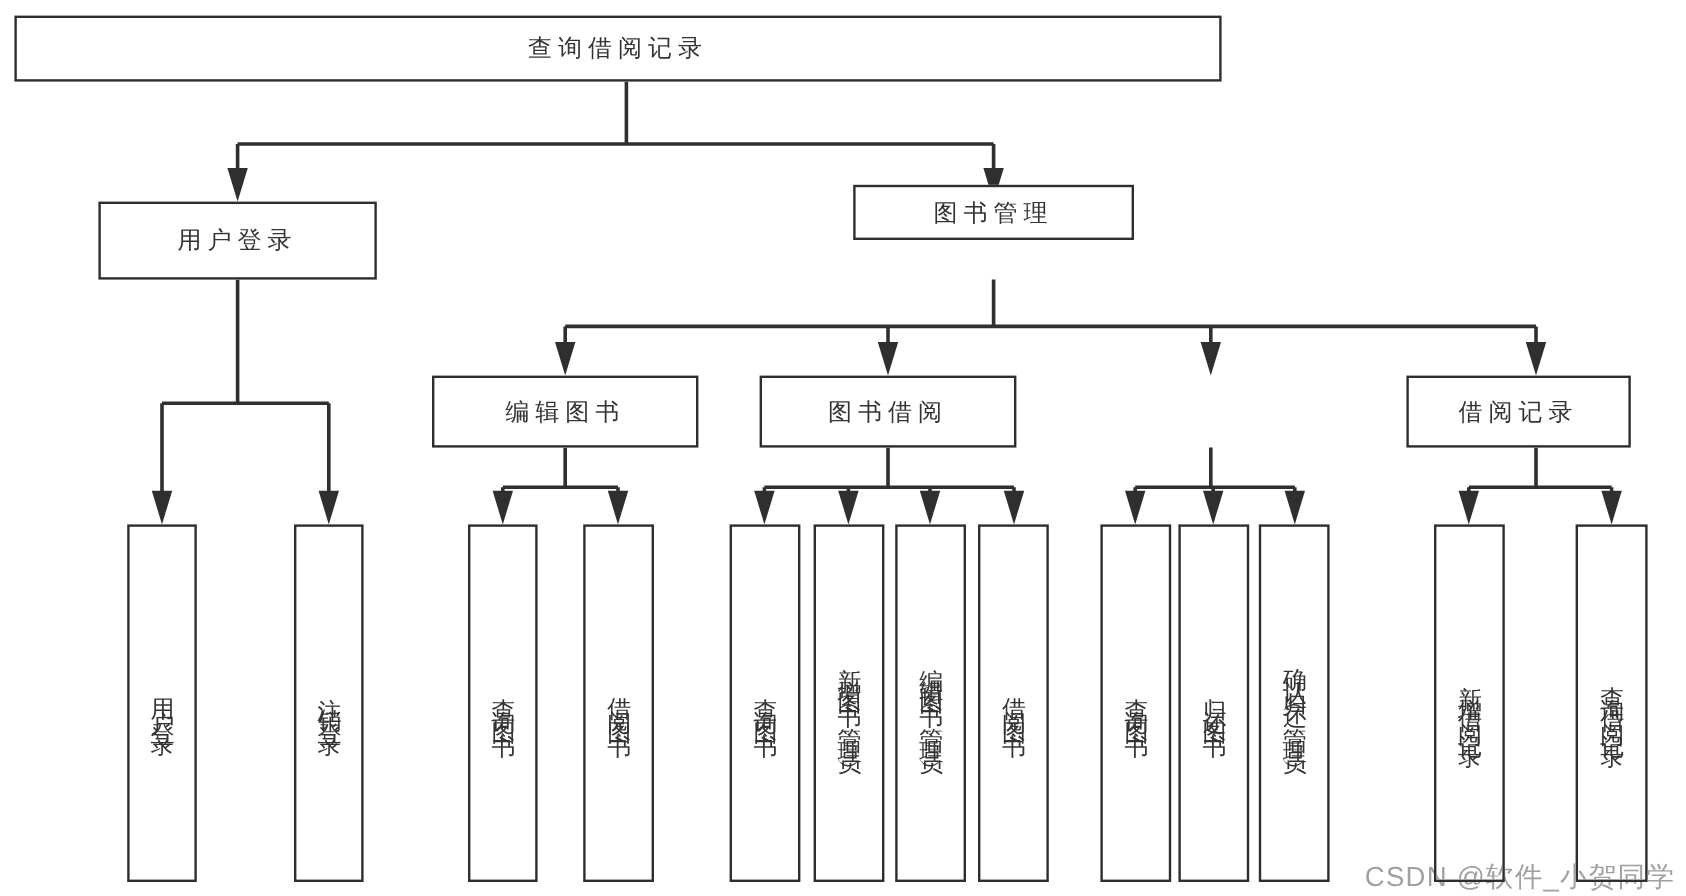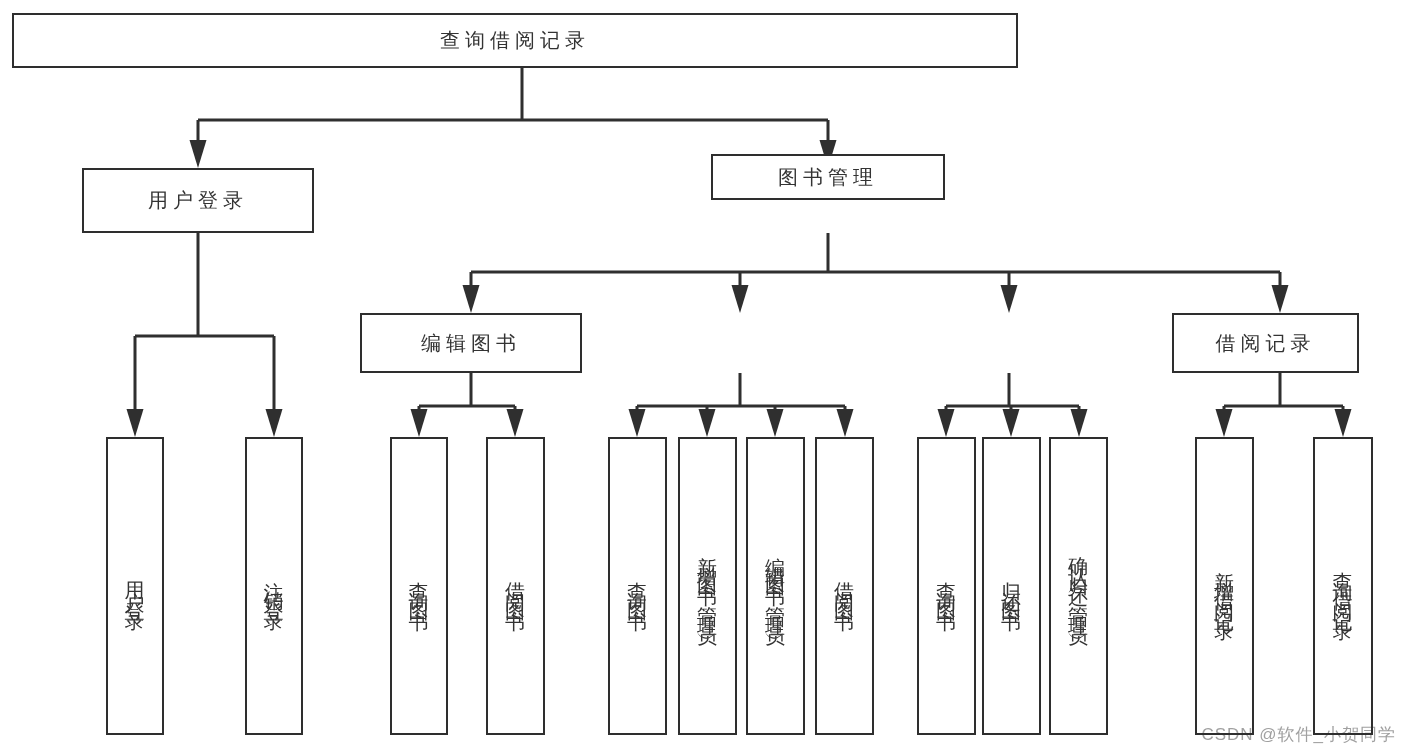--- a/index.html
+++ b/index.html
@@ -18,21 +18,21 @@
   }
   .box.h .lbl {
     font-size:20px; letter-spacing:5px; white-space:nowrap; color:#333333;
   }
   .box.v .lbl {
     writing-mode:vertical-lr; text-orientation:mixed;
     font-size:20px; letter-spacing:10px; color:#333333; line-height:1;
   }
   .watermark {
     position:absolute; right:9px; bottom:1px;
-    font-size:17px; letter-spacing:1px; color:#a0a0a0;
+    font-size:23px; letter-spacing:1px; color:#a0a0a0;
     mix-blend-mode:darken; white-space:nowrap;
   }
 </style>
 </head>
 <body>
 
 <div class="canvas">
 
   <svg class="edges" viewBox="0 0 1405 747" width="1405" height="747">
     <g>
@@ -74,20 +74,23 @@
   <div class="box h" style="left:82px;top:168px;width:232px;height:65px">
     <span class="lbl">用户登录</span>
   </div>
   <div class="box h" style="left:711px;top:154px;width:234px;height:46px">
     <span class="lbl">图书管理</span>
   </div>
 
   <div class="box h" style="left:360px;top:313px;width:222px;height:60px">
     <span class="lbl">编辑图书</span>
   </div>
+  <div class="box h" style="left:633px;top:313px;width:214px;height:60px">
+    <span class="lbl">图书借阅</span>
+  </div>
   <div class="box h" style="left:1172px;top:313px;width:187px;height:60px">
     <span class="lbl">借阅记录</span>
   </div>
 
   <div class="box v" style="left:106px;top:437px;width:58px;height:298px">
     <span class="lbl">用户登录</span>
   </div>
   <div class="box v" style="left:245px;top:437px;width:58px;height:298px">
     <span class="lbl">注销登录</span>
   </div>

